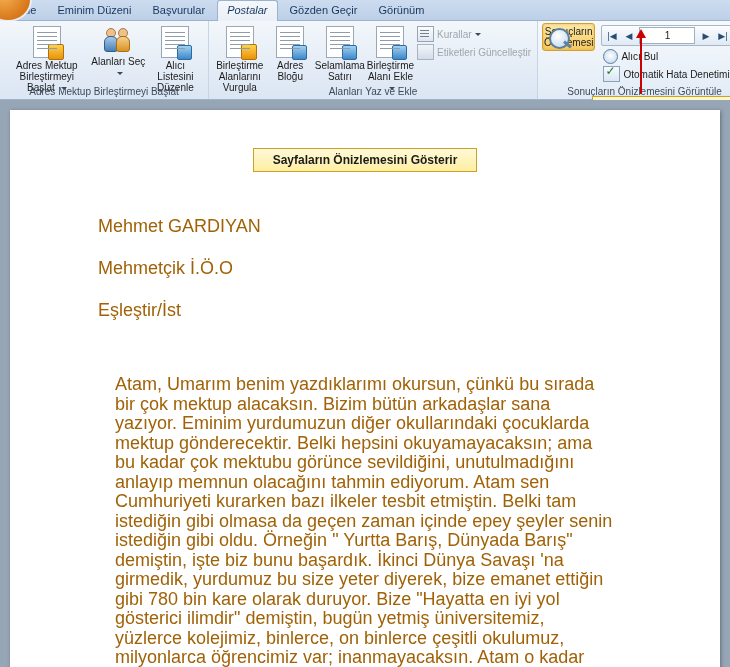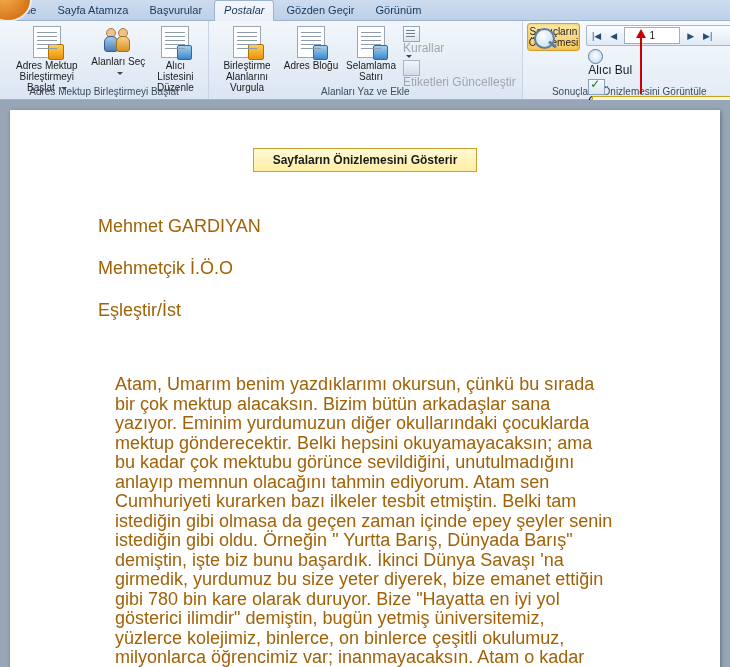--- a/index.html
+++ b/index.html
@@ -155,28 +155,27 @@
   .people-icon .p2 { left: 13px; background: linear-gradient(to bottom, #f7d08a, #d89324); border-color: #a76e12; }
   .people-icon .h1, .people-icon .h2 {
     position: absolute; top: 2px; width: 8px; height: 8px; border-radius: 50%;
     background: #f0c08a; border: 1px solid #a87c47;
   }
   .people-icon .h1 { left: 3px; }
   .people-icon .h2 { left: 15px; }
 
   .small-row {
     display: flex;
-    align-items: flex-start;
-    font-size: 12px;
+    align-items: center;
+    font-size: 10px;
     line-height: 13px;
     padding: 1px 2px;
     white-space: nowrap;
     color: #1b1b1b;
     cursor: default;
-    flex-direction: column;
   }
   .small-row.disabled { color: #a0a6ad; }
   .sicon {
     width: 15px; height: 14px;
     margin-right: 3px;
     display: inline-block;
     position: relative;
   }
   .sicon.rules {
     background: linear-gradient(to bottom, #fdfdfd, #dfe6ee);
@@ -359,21 +358,21 @@
   .body-block p { margin: 17px; }
 </style>
 </head>
 <body>
 
 <div class="app">
 
   <div class="tabbar">
     <div class="office-orb"></div>
     <span class="tab">Ekle</span>
-    <span class="tab">Sayfa Atamıza</span>
+    <span class="tab">Eminim Düzeni</span>
     <span class="tab">Başvurular</span>
     <span class="tab active">Postalar</span>
     <span class="tab">Gözden Geçir</span>
     <span class="tab">Görünüm</span>
   </div>
 
   <div class="ribbon">
 
     <div class="group" style="width:200px;">
       <div class="group-body">
@@ -416,20 +415,27 @@
           <span class="glyph doc-icon">
               <span class="markblue"></span>
             </span>
           <span>Adres Bloğu</span>
         </div>
         <div class="bigbtn w62">
           <span class="glyph doc-icon">
               <span class="markblue"></span>
             </span>
           <span>Selamlama Satırı</span>
+        </div>
+        <div class="bigbtn w62">
+          <span class="glyph doc-icon">
+              <span class="markblue"></span>
+            </span>
+          <span>Birleştirme Alanı Ekle</span>
+          <span class="caret"></span>
         </div>
         <div style="padding-top:2px;">
           <div class="small-row disabled">
             <span class="sicon rules"></span>
             <span>Kurallar</span>
             <span class="caret"></span>
           </div>
           <div class="small-row disabled">
             <span class="sicon labels"></span>
             <span>Etiketleri Güncelleştir</span>

